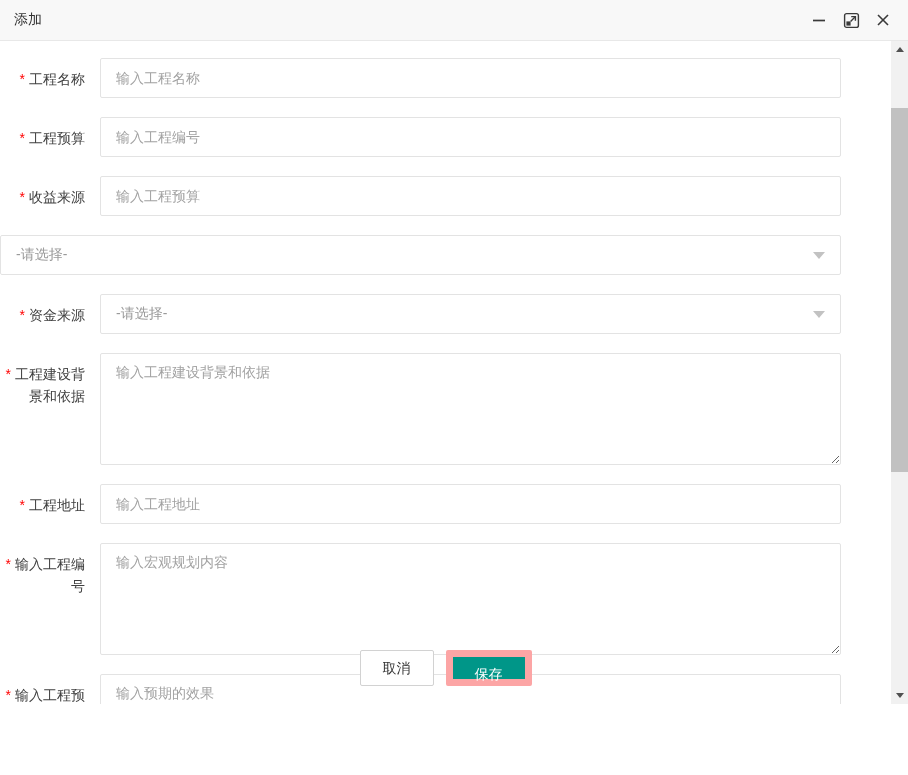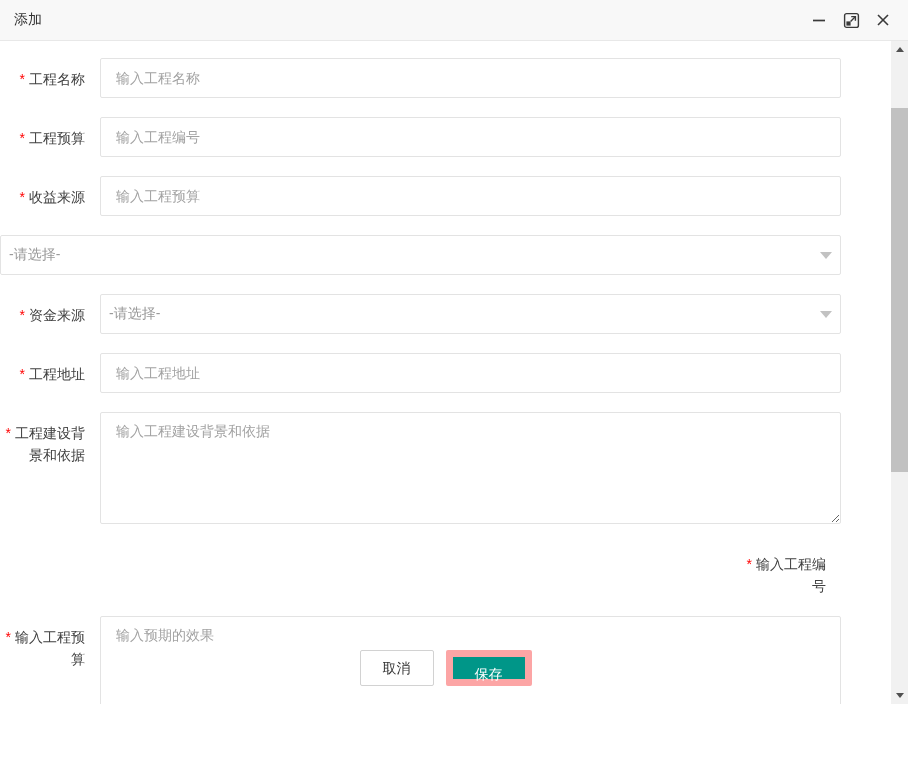--- a/index.html
+++ b/index.html
@@ -35,21 +35,21 @@
 
   .txt, .select, .ta {
     width:100%; border:1px solid #e3e3e3; border-radius:2px; background:#fff;
     font-family:"Liberation Sans", sans-serif; font-size:14px; color:#333;
   }
   .txt { height:40px; padding:0 15px; outline:none; }
   .txt::placeholder, .ta::placeholder { color:#a2a2a2; opacity:1; }
 
   .select {
     height:40px; display:flex; align-items:center; justify-content:space-between;
-    padding:0 8px; cursor:pointer;
+    padding:0 15px; cursor:pointer;
   }
   .sel-text { color:#9a9a9a; }
   .caret {
     width:0; height:0; border-left:6px solid transparent; border-right:6px solid transparent;
     border-top:7px solid #c2c2c2;
   }
 
   .ta { height:112px; padding:8px 15px; line-height:20px; resize:both; outline:none; display:block; }
 
   
@@ -138,33 +138,36 @@
     <label class="lbl"><span class="req">*</span><span class="lbl-text">资金来源</span></label>
     <div class="field">
             <div class="select">
               <span class="sel-text">-请选择-</span>
               <span class="caret"></span>
             </div>
           </div>
   </div>
 
   <div class="row">
-    <label class="lbl"><span class="req">*</span><span class="lbl-text">工程地址</span></label>
-    <div class="field"><input class="txt" placeholder="输入工程地址" style=""></div>
-  </div>
-
-  <div class="row">
     <label class="lbl"><span class="req">*</span><span class="lbl-text">工程建设背景和依据</span></label>
     <div class="field">
             <textarea class="ta" placeholder="输入工程建设背景和依据" style=""></textarea>
           </div>
   </div>
 
   <div class="row">
+    <label class="lbl"><span class="req">*</span><span class="lbl-text">工程地址</span></label>
+    <div class="field"><input class="txt" placeholder="输入工程地址" style=""></div>
+  </div>
+
+  <div class="row">
     <label class="lbl"><span class="req">*</span><span class="lbl-text">输入工程编号</span></label>
+    <div class="field">
+            <textarea class="ta" placeholder="输入宏观规划内容" style=""></textarea>
+          </div>
   </div>
 
   <div class="row">
     <label class="lbl"><span class="req">*</span><span class="lbl-text">输入工程预算</span></label>
     <div class="field">
             <textarea class="ta" placeholder="输入预期的效果" style=""></textarea>
           </div>
   </div>
 </div>
 

